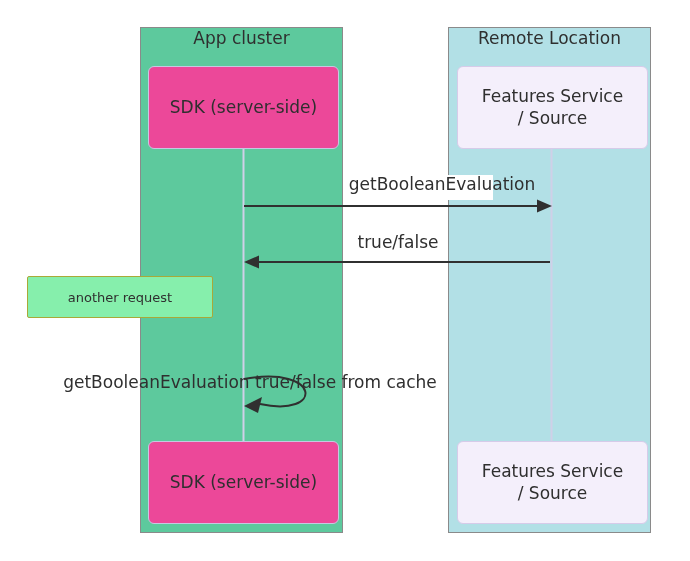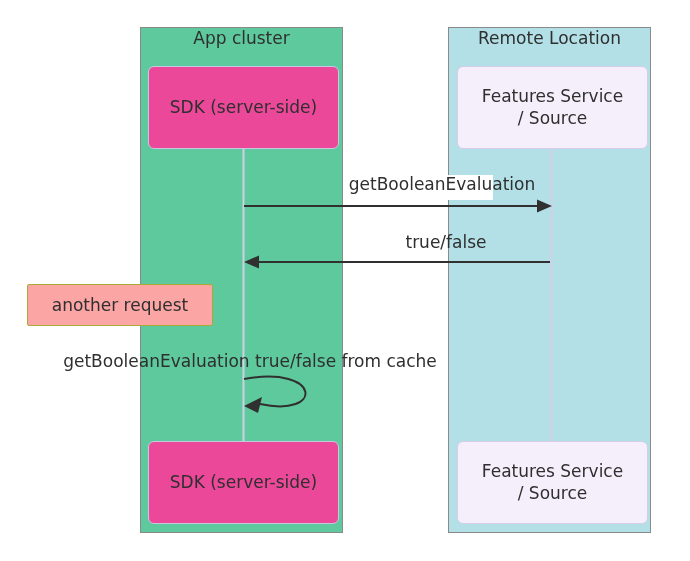--- a/index.html
+++ b/index.html
@@ -73,36 +73,36 @@
   .actor-box.features-bottom { left: 457px; top: 441px; background: #f4effb; border-color: #d6cbe9; }
 
   .msg-label {
     position: absolute;
     transform: translateX(-50%);
     white-space: nowrap;
     font-size: 17px;
     z-index: 4;
   }
   .msg-label.m1 { left: 398px; top: 174px; margin-left: 44px; }
-  .msg-label.m2 { left: 398px; top: 232px; margin-left: 48px; }
-  .msg-label.m3 { left: 250px; top: 351px; }
+  .msg-label.m2 { left: 398px; top: 232px; }
+  .msg-label.m3 { left: 250px; top: 372px; }
 
   .note {
     position: absolute;
     left: 27px;
-    top: 284px;
+    top: 276px;
     width: 184px;
     height: 40px;
-    background: #fca5a5;
+    background: #86efac;
     border: 1px solid #a9a938;
     border-radius: 2px;
     display: flex;
     align-items: center;
     justify-content: center;
-    font-size: 17px;
+    font-size: 13px;
     z-index: 5;
   }
 </style>
 </head>
 <body>
 
 <div class="canvas">
 
   <div class="group-rect app"></div>
   <div class="group-rect remote"></div>

